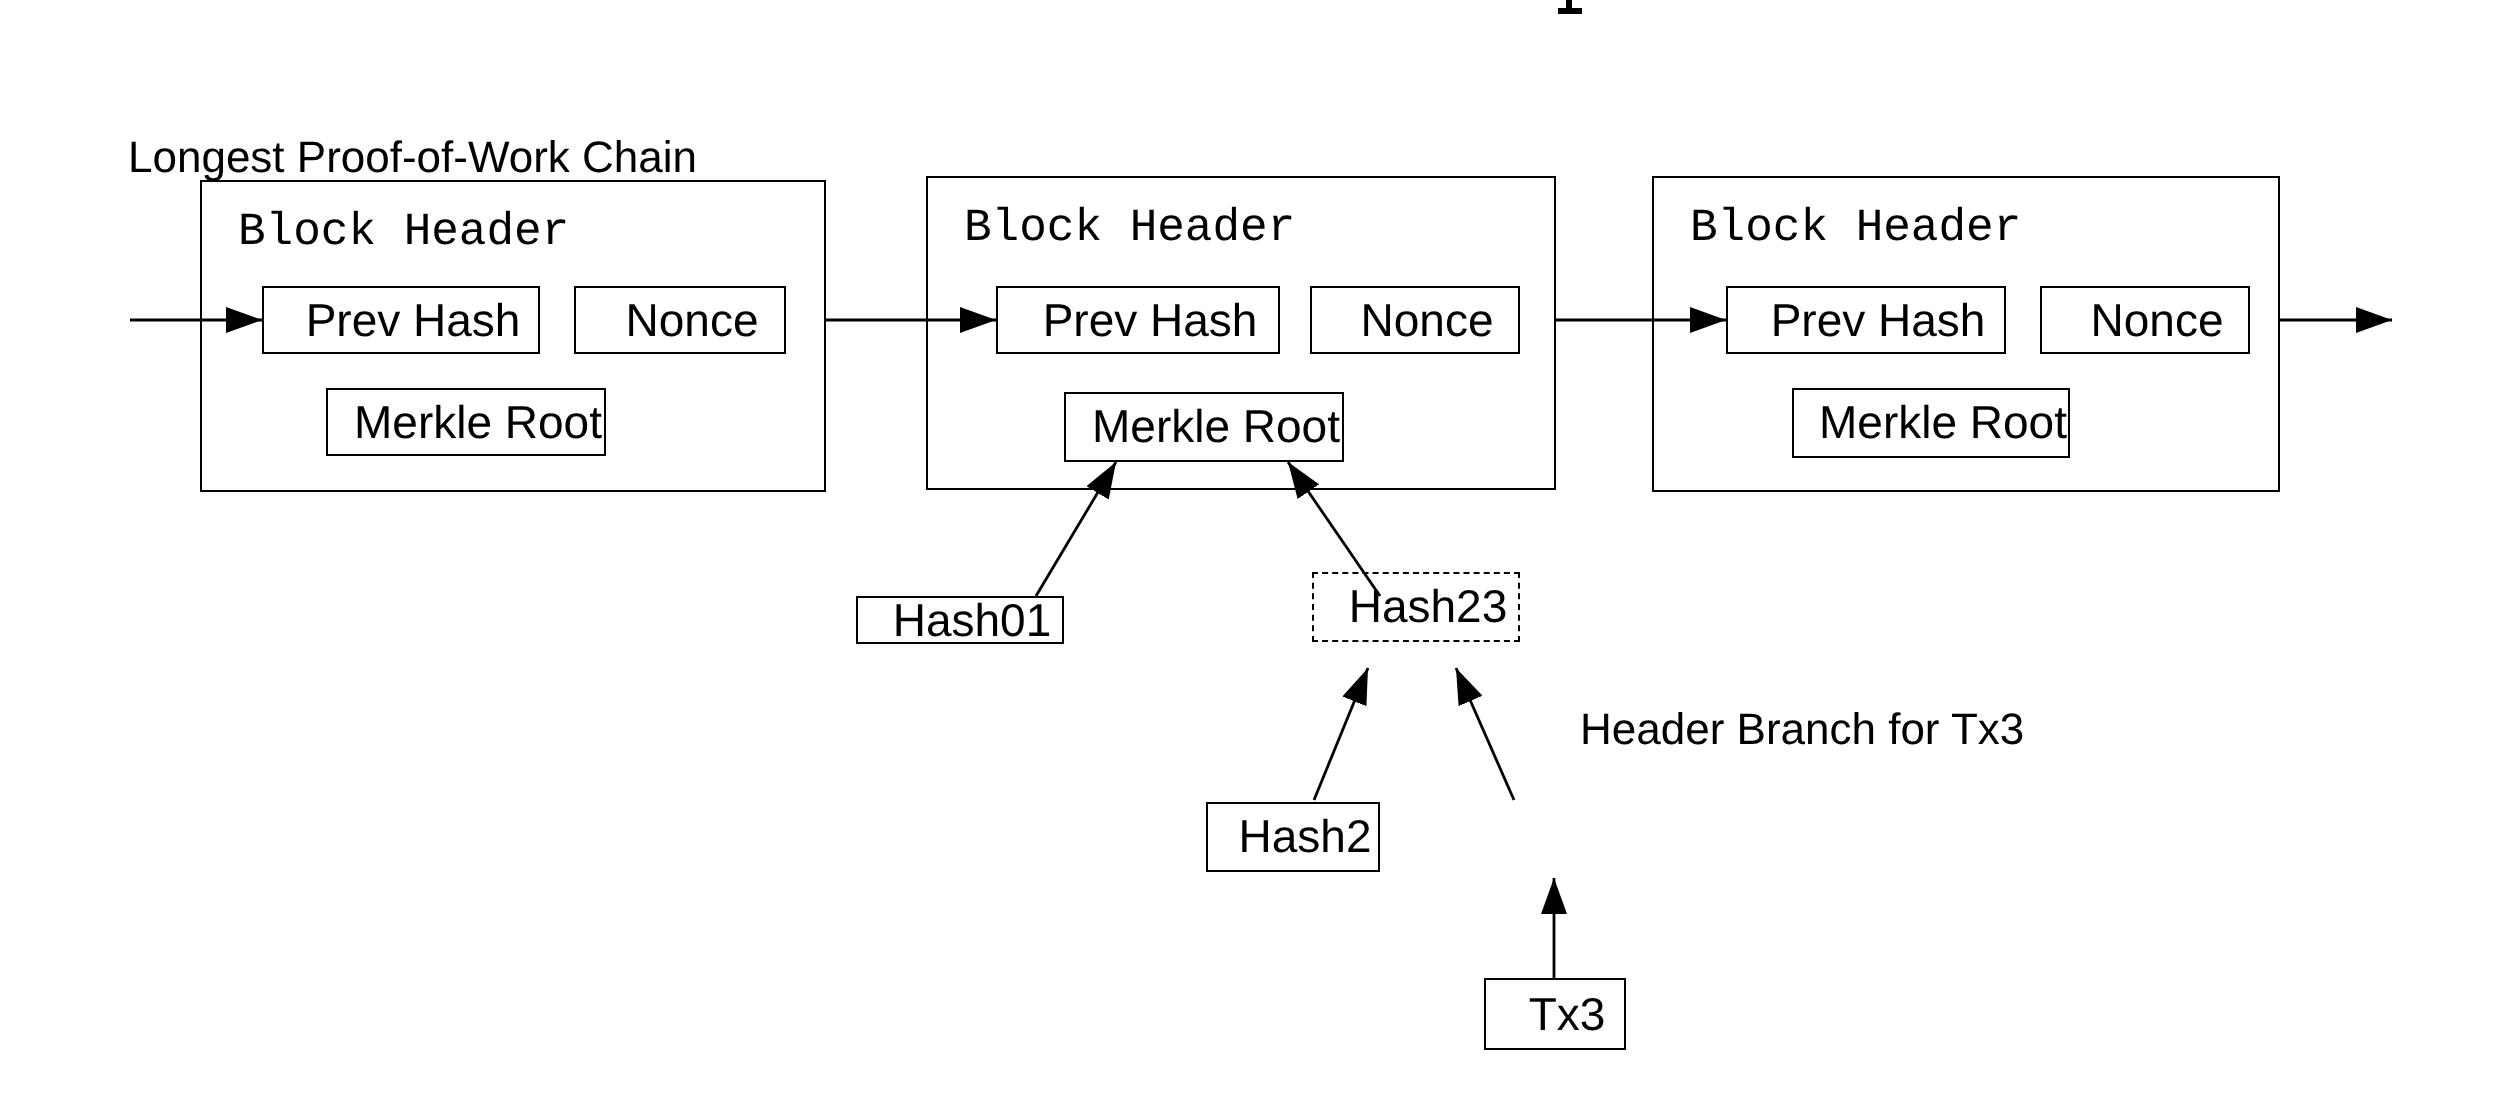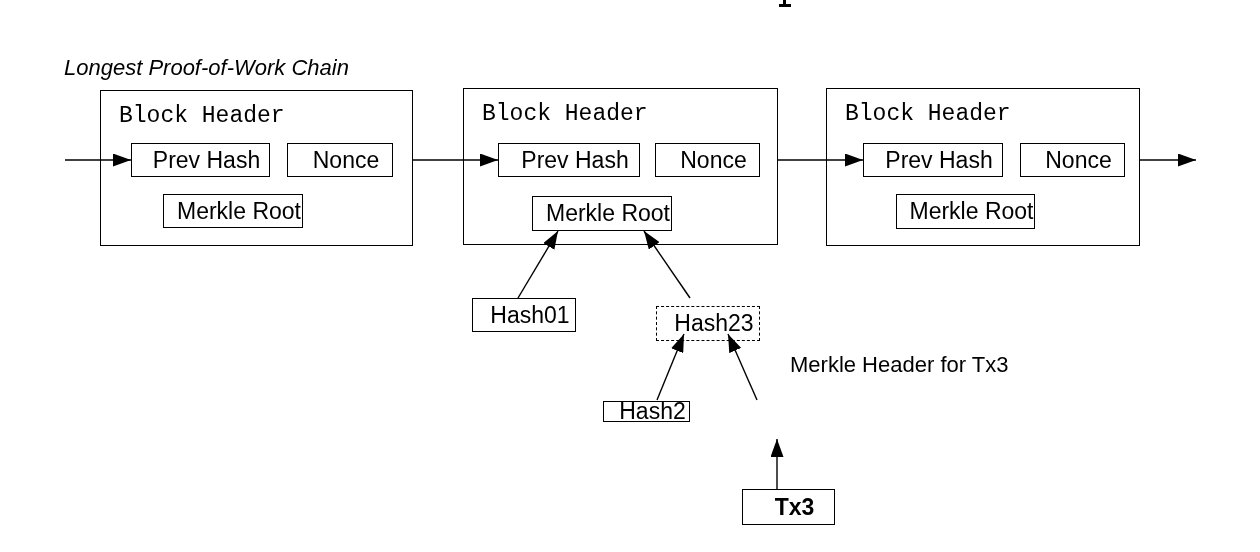--- a/index.html
+++ b/index.html
@@ -11,21 +11,21 @@
     color:#000000;
     overflow:hidden;
   }
   .caption{
     position:absolute;
     font-size:22px;
     line-height:26px;
     white-space:nowrap;
     color:#000;
   }
-  .title{left:64px;top:55px;font-style:italic;}
+  .title{left:64px;top:66px;}
   .annotation{left:790px;top:352px;}
   .block{
     position:absolute;
     border:1.5px solid #000;
     background:transparent;
     box-sizing:border-box;
     font-family:Liberation Mono, monospace;
   }
   .b1{left:100px;top:90px;width:313px;height:156px;}
   .b2{left:463px;top:88px;width:315px;height:157px;}
@@ -47,45 +47,45 @@
   .p1{left:131px;top:143px;width:139px;height:34px;}
   .n1{left:287px;top:143px;width:106px;height:34px;}
   .m1{left:163px;top:194px;width:140px;height:34px;}
   .p2{left:498px;top:143px;width:142px;height:34px;}
   .n2{left:655px;top:143px;width:105px;height:34px;}
   .m2{left:532px;top:196px;width:140px;height:35px;}
   .p3{left:863px;top:143px;width:140px;height:34px;}
   .n3{left:1020px;top:143px;width:105px;height:34px;}
   .m3{left:896px;top:194px;width:139px;height:35px;}
   
-  .hash01{left:472px;top:298px;width:104px;height:34px;}
-  .hash23{left:656px;top:306px;width:104px;height:35px;}
-  .hash2{left:603px;top:401px;width:87px;height:21px;}
+  .hash01{left:428px;top:298px;width:104px;height:24px;}
+  .hash23{left:656px;top:286px;width:104px;height:35px;}
+  .hash2{left:603px;top:401px;width:87px;height:35px;}
   .hash3{left:724px;top:401px;width:89px;height:36px;}
-  .tx3{left:742px;top:489px;width:93px;height:36px;font-weight:bold;}
+  .tx3{left:742px;top:489px;width:71px;height:36px;}
   #arrow-layer{
     position:absolute;left:0;top:0;width:1260px;height:552px;
     pointer-events:none;
   }
   #arrow-layer line{stroke:#000;stroke-width:1.4px;}
   
   .fragment{position:absolute;background:#000;}
   .frag-stem{left:783px;top:0;width:3px;height:5px;}
   .frag-foot{left:779px;top:4px;width:12px;height:3px;}
 </style>
 </head>
 <body>
 
 <div id="stage">
 
   <div class="fragment frag-stem"></div>
   <div class="fragment frag-foot"></div>
 
   <div class="caption title">Longest Proof-of-Work Chain</div>
-  <div class="caption annotation">Merkle Header for Tx3</div>
+  <div class="caption annotation">Header Branch for Tx3</div>
 
   <div class="block b1">
     <div class="block-header-label">Block Header</div>
   </div>
   <div class="node p1">Prev Hash</div>
   <div class="node n1">Nonce</div>
   <div class="node m1">Merkle Root</div>
 
   <div class="block b2">
     <div class="block-header-label">Block Header</div>

